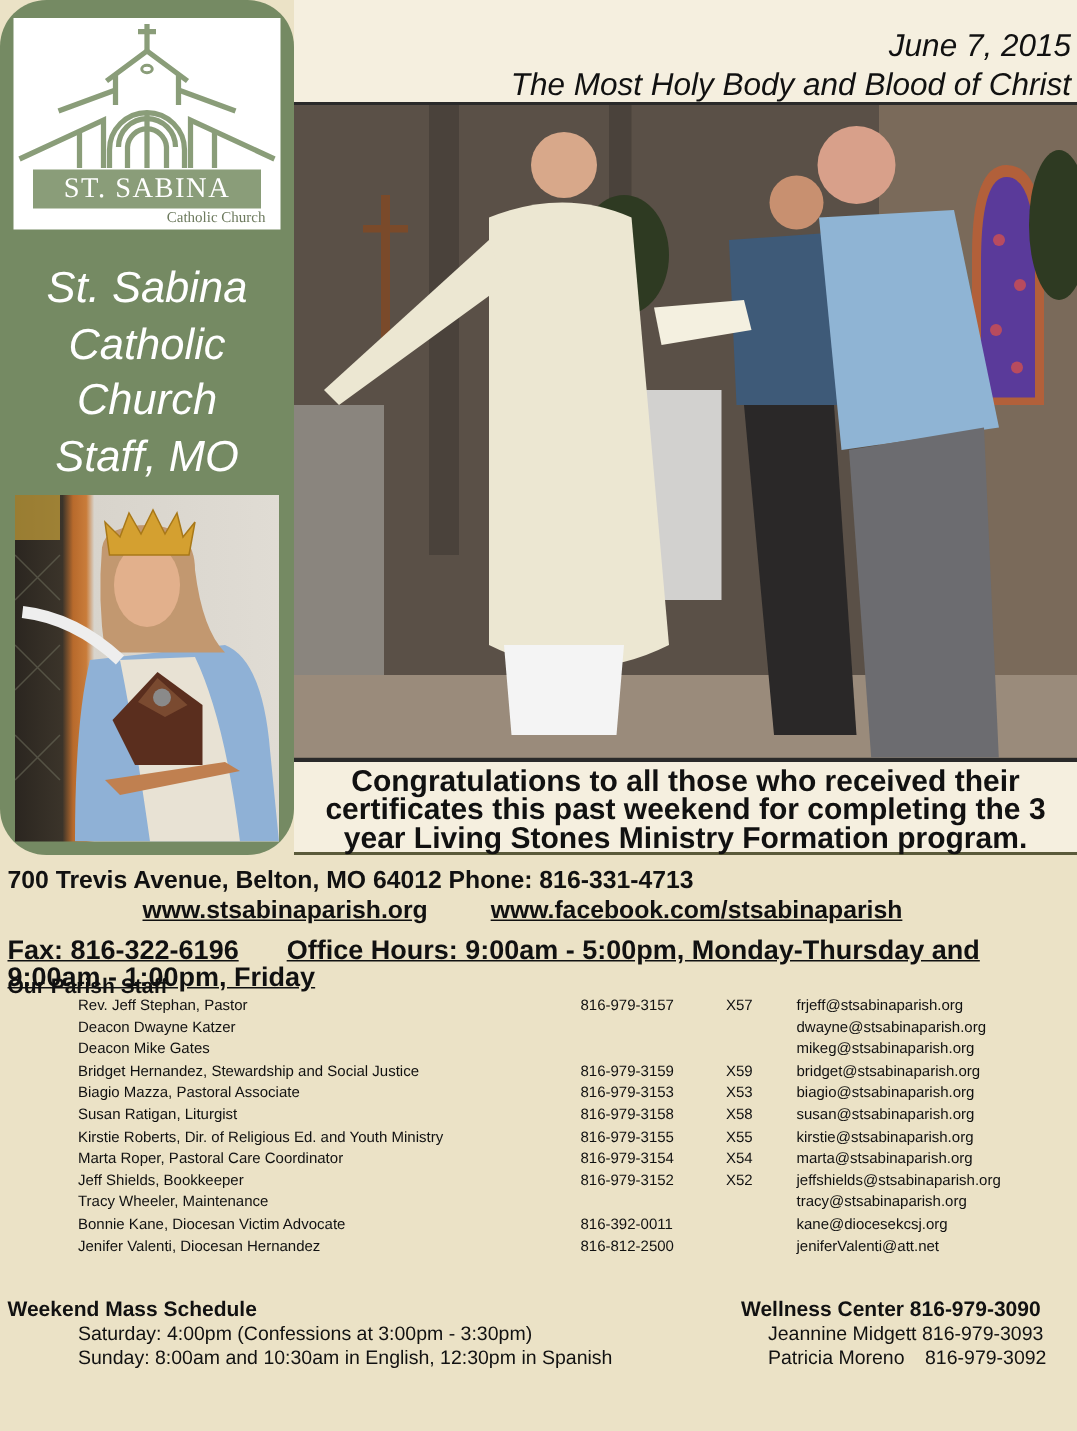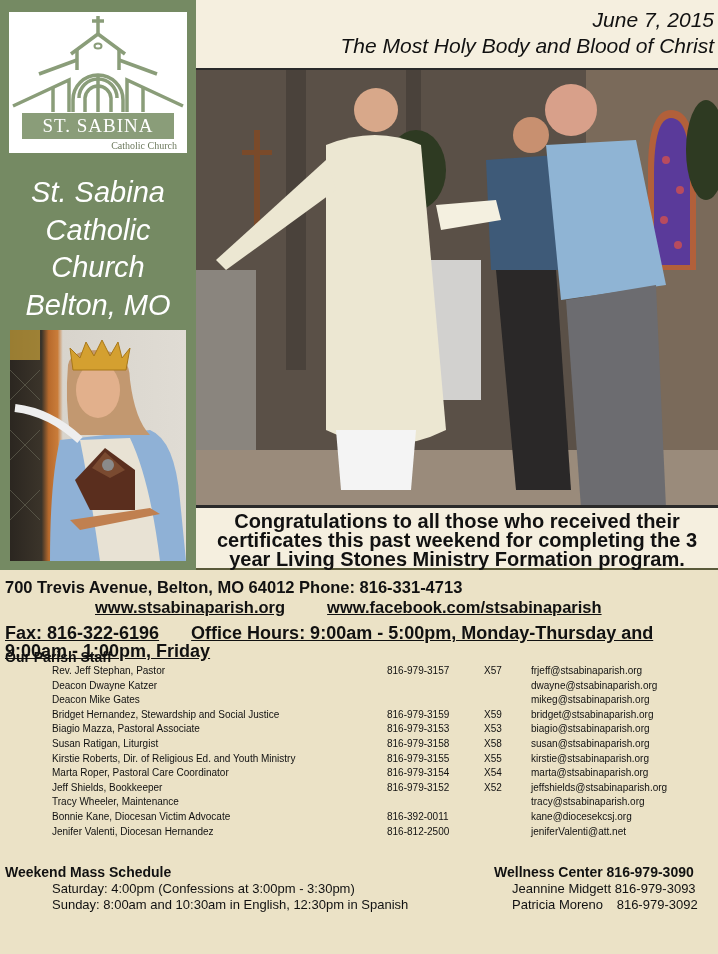--- a/index.html
+++ b/index.html
@@ -7,20 +7,21 @@
   body {
     background: #ebe2c6;
     font-family: "Liberation Sans", sans-serif;
     color: #111;
     position: relative;
   }
   
   .sidebar {
     position: absolute; left: 0; top: 0; width: 196px; height: 570px;
     background: #758a63;
+    border-radius: 31px;
   }
   .logo-box {
     position: absolute; left: 9px; top: 12px; width: 178px; height: 141px;
     background: #ffffff;
   }
   .logo-box svg { position: absolute; left: 0; top: 0; }
   .logo-banner {
     position: absolute; left: 13px; top: 101px; width: 152px; height: 26px;
     background: #8a9d79; color: #fff;
     font-family: "Liberation Serif", serif; font-size: 19px; letter-spacing: 1px;
@@ -39,21 +40,21 @@
     position: absolute; left: 10px; top: 330px; width: 176px; height: 231px;
     background: linear-gradient(90deg, #2b2620 0%, #3b342a 18%, #b86a2c 22%, #c97c3a 27%, #d8d4cc 30%, #e0dcd4 100%);
     overflow: hidden;
   }
   
   .header {
     position: absolute; left: 196px; top: 0; width: 522px; height: 70px;
     background: #f5efdf; border-bottom: 2px solid #2a2a2a;
     text-align: right; padding-right: 4px; font-style: italic;
   }
-  .header .date { font-size: 21px; line-height: 24px; margin-top: 8px; }
+  .header .date { font-size: 21px; line-height: 24px; margin-top: 19px; }
   .header .feast { font-size: 21px; line-height: 28px; }
   
   .photo {
     position: absolute; left: 196px; top: 70px; width: 522px; height: 438px;
     background: linear-gradient(180deg, #4c4540 0%, #5c534a 30%, #6f655a 60%, #8a7b6c 85%, #8a7f74 100%);
     overflow: hidden;
     border-bottom: 3px solid #2a2a2a;
   }
   .caption {
     position: absolute; left: 196px; top: 508px; width: 522px; height: 62px;
@@ -113,21 +114,21 @@
       <ellipse cx="89" cy="34" rx="3.5" ry="2.5" fill="none" stroke="#8a9d79" stroke-width="2"></ellipse>
     </svg>
     <div class="logo-banner">ST. SABINA</div>
     <div class="logo-sub">Catholic Church</div>
   </div>
 
   <div class="church-name">
     <div>St. Sabina</div>
     <div>Catholic</div>
     <div>Church</div>
-    <div>Belton, MO</div>
+    <div>Staff, MO</div>
   </div>
 
   <div class="statue">
     <svg width="176" height="231" viewBox="0 0 176 231">
 
       <g stroke="#6a6a5a" stroke-width="1" fill="none" opacity="0.6">
         <path d="M0,40 L30,70 M0,70 L30,40 M0,100 L30,130 M0,130 L30,100 M0,160 L30,190 M0,190 L30,160"></path>
       </g>
       <rect x="0" y="0" width="30" height="30" fill="#c9a23a" opacity="0.7"></rect>
 

